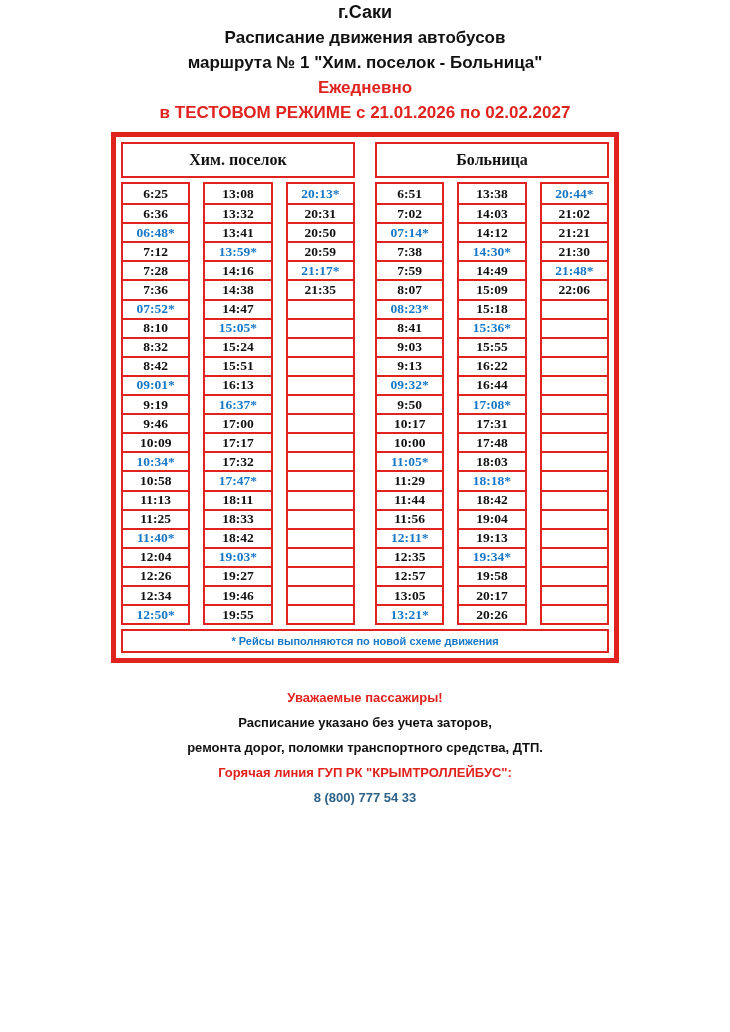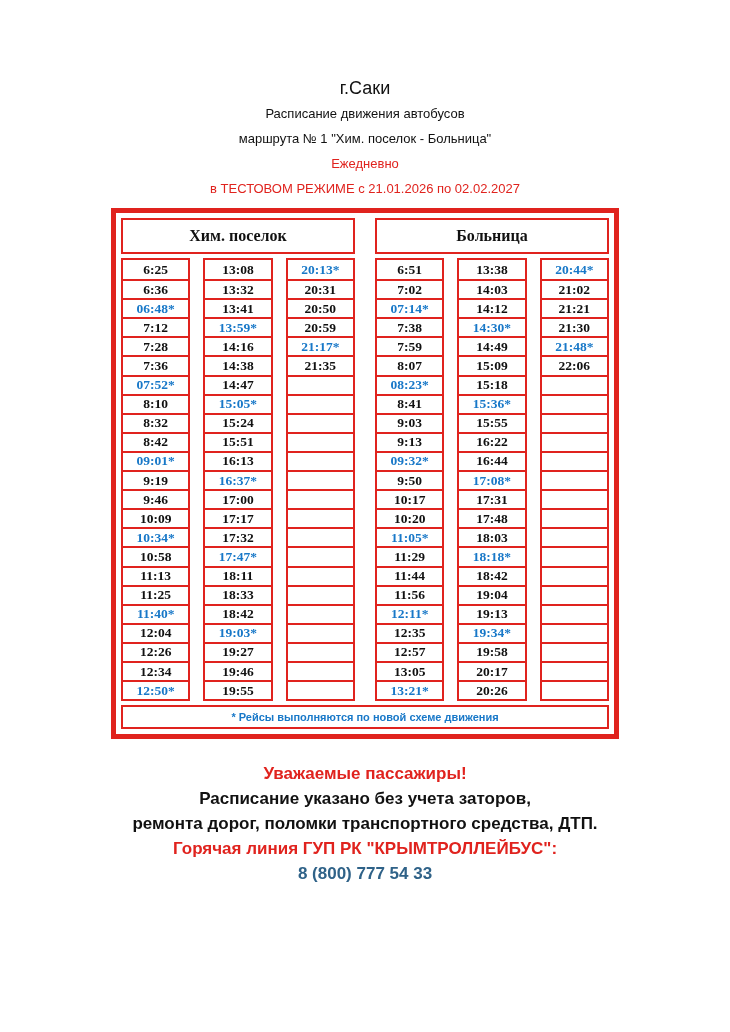--- a/index.html
+++ b/index.html
@@ -11,22 +11,22 @@
   *{box-sizing:border-box;margin:0;padding:0;}
   html,body{background:#ffffff;}
   body{
     width:730px;height:1032px;
     font-family:"Liberation Sans", sans-serif;
     color:var(--ink);
     overflow:hidden;
   }
   .page{width:730px;height:1032px;background:#fff;}
   
-  .titles{padding-top:76px;text-align:center;font-weight:normal;}
-  .titles .line{font-size:13px;line-height:25px;}
+  .titles{text-align:center;font-weight:bold;}
+  .titles .line{font-size:17px;line-height:25px;}
   .titles .city{font-size:18px;}
   .titles .red{color:var(--red);}
   
   .board{
     width:508px;
     margin:7px auto 0 auto;
     border:5px solid var(--red);
     padding:5px;
     background:#fff;
   }
@@ -54,21 +54,21 @@
   .footnote{
     margin-top:4px;
     border:2.5px solid var(--red);
     height:24px;
     display:flex;align-items:center;justify-content:center;
     color:var(--blue);
     font-weight:bold;font-size:11px;
   }
   
   .notes{margin-top:22px;text-align:center;font-weight:bold;}
-  .notes .line{font-size:17px;line-height:25px;}
+  .notes .line{font-size:13px;line-height:25px;}
   .notes .red{color:var(--red);}
   .notes .phone{color:var(--phone-blue);}
 </style>
 </head>
 <body>
 
 <div class="page">
 
   <div class="titles">
     <div class="line city">г.Саки</div>
@@ -170,21 +170,21 @@
               <div class="cell">7:38</div>
               <div class="cell">7:59</div>
               <div class="cell">8:07</div>
               <div class="cell star">08:23*</div>
               <div class="cell">8:41</div>
               <div class="cell">9:03</div>
               <div class="cell">9:13</div>
               <div class="cell star">09:32*</div>
               <div class="cell">9:50</div>
               <div class="cell">10:17</div>
-              <div class="cell">10:20</div>
+              <div class="cell">10:00</div>
               <div class="cell star">11:05*</div>
               <div class="cell">11:29</div>
               <div class="cell">11:44</div>
               <div class="cell">11:56</div>
               <div class="cell star">12:11*</div>
               <div class="cell">12:35</div>
               <div class="cell">12:57</div>
               <div class="cell">13:05</div>
               <div class="cell star">13:21*</div>
             </div>

